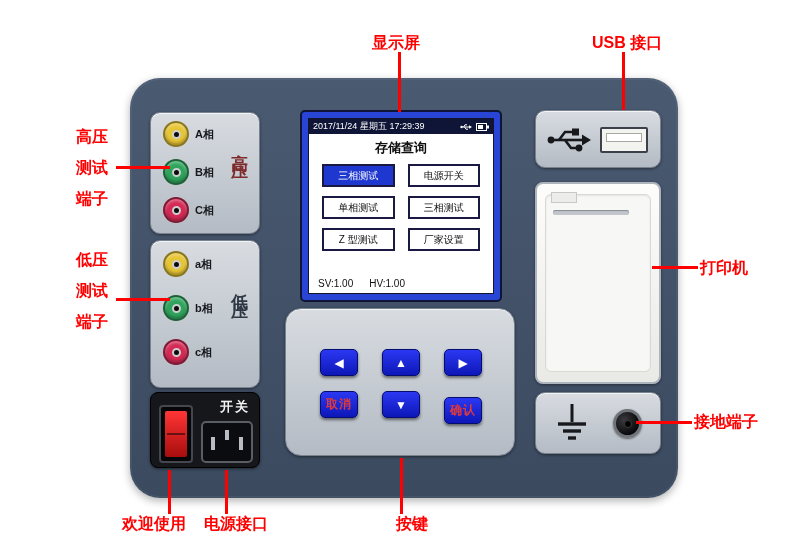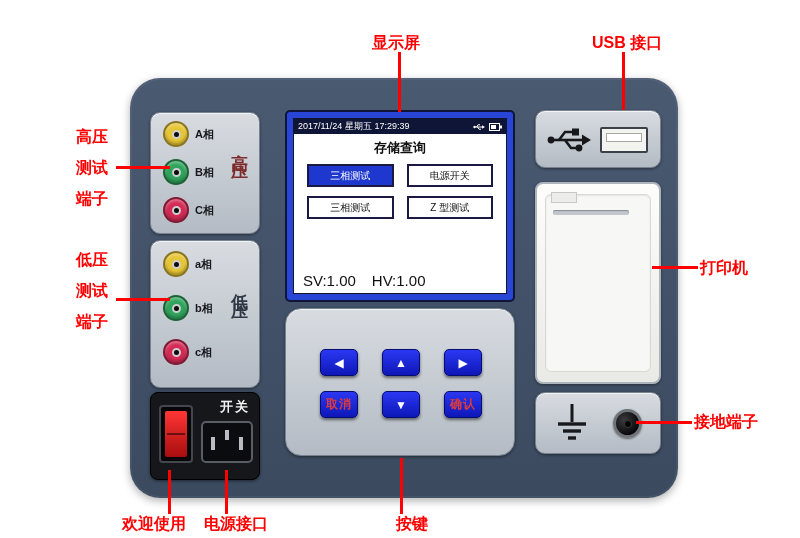--- a/index.html
+++ b/index.html
@@ -24,50 +24,50 @@
           display: flex; align-items: center; justify-content: center;
           box-shadow: inset 0 2px 3px rgba(255,255,255,.35), inset 0 -2px 3px rgba(0,0,0,.3); }
   .jack-hole { width: 9px; height: 9px; border-radius: 50%; background: #0c0c0c; border: 2.5px solid #cfcfcf; }
   .jack-label { font-size: 11px; font-weight: bold; color: #16181c; }
   .side-label { position: absolute; writing-mode: vertical-lr; text-orientation: upright;
                 font-weight: bold; font-size: 17px; letter-spacing: 9px; }
   .hv-panel .side-label { right: 8px; top: 28px; color: #7d2b2b; }
   .lv-panel .side-label { right: 8px; top: 40px; color: #2e3744; }
 
   
-  .power-module { position: absolute; left: 20px; top: 314px; width: 110px; height: 88px;
+  .power-module { position: absolute; left: 20px; top: 314px; width: 110px; height: 76px;
                   background: #16171b; border: 1px solid #000; border-radius: 8px;
                   box-shadow: 0 1px 3px rgba(0,0,0,.5); }
   .power-label { position: absolute; right: 9px; top: 5px; color: #f2f2f2; font-size: 13px; font-weight: bold; letter-spacing: 2px; }
   .rocker { position: absolute; left: 8px; top: 12px; width: 34px; height: 58px;
             background: #060608; border: 2px solid #44474d; border-radius: 4px; }
   .rocker-btn { position: absolute; left: 4px; top: 4px; right: 4px; bottom: 4px;
                 background: linear-gradient(180deg,#ff3535,#a80d0d); border-radius: 2px; }
   .rocker-btn::after { content: ""; position: absolute; left: 2px; right: 2px; top: 48%; height: 2px; background: rgba(0,0,0,.5); }
   .iec { position: absolute; left: 50px; top: 28px; width: 52px; height: 42px;
          background: #0b0c0f; border: 2px solid #595d64; border-radius: 5px; }
   .iec .pin { position: absolute; background: #b9bdc3; }
   .iec .pin-l { left: 8px; top: 14px; width: 4px; height: 13px; }
   .iec .pin-r { right: 8px; top: 14px; width: 4px; height: 13px; }
   .iec .pin-c { left: 50%; margin-left: -2px; top: 7px; width: 4px; height: 10px; }
 
   
-  .lcd { position: absolute; left: 155px; top: 32px; width: 230px; height: 192px;
+  .lcd { position: absolute; left: 170px; top: 32px; width: 202px; height: 192px;
          background: #2945d6; border: 2px solid #0e1536; border-radius: 5px; padding: 6px; }
   .screen { height: 100%; background: #fff; border: 1px solid #14142a; display: flex; flex-direction: column; overflow: hidden; }
   .status { flex: 0 0 15px; background: #0e1536; color: #fff; font-size: 9px;
             display: flex; align-items: center; justify-content: space-between; padding: 0 4px; }
   .status .icons { display: flex; gap: 4px; align-items: center; }
   .lcd-title { text-align: center; font-size: 13px; font-weight: bold; color: #101010; margin-top: 5px; }
   .menu { display: grid; grid-template-columns: 1fr 1fr; gap: 9px 13px; padding: 7px 13px 0; }
   .menu-btn { height: 23px; border: 2px solid #191943; background: #fff; color: #0e0e0e;
               font-size: 10px; font-weight: normal; display: flex; align-items: center; justify-content: center;
               font-family: inherit; cursor: default; }
   .menu-btn.selected { background: #1e38cf; color: #fff; }
-  .lcd-footer { margin-top: auto; display: flex; gap: 16px; font-size: 15px; color: #101010; padding: 0 9px 4px; }
+  .lcd-footer { margin-top: auto; display: flex; gap: 16px; font-size: 10px; color: #101010; padding: 0 9px 4px; }
 
   
   .keypad { left: 155px; top: 230px; width: 230px; height: 148px; border-radius: 16px; }
   .key { position: absolute; width: 38px; height: 27px;
          background: linear-gradient(180deg,#2b38f2,#0d17b8); border: 1px solid #060d70; border-radius: 5px;
          color: #fff; font-size: 12px; display: flex; align-items: center; justify-content: center;
          box-shadow: 0 2px 3px rgba(0,0,0,.5); font-family: inherit; cursor: default; }
   .key.word { color: #e03a3a; font-weight: bold; letter-spacing: 1px; text-align: center; }
 
   
@@ -216,37 +216,39 @@
               <rect x="0.5" y="0.5" width="10" height="7" fill="none" stroke="#fff"></rect>
               <rect x="2" y="2" width="5" height="4" fill="#fff"></rect>
               <rect x="11" y="2.5" width="2" height="3" fill="#fff"></rect>
             </svg>
           </span>
         </div>
         <div class="lcd-title">存储查询</div>
         <div class="menu">
           <button class="menu-btn selected">三相测试</button>
           <button class="menu-btn">电源开关</button>
+          <button class="menu-btn">单相测试</button>
           <button class="menu-btn">三相测试</button>
           <button class="menu-btn">Z 型测试</button>
+          <button class="menu-btn">厂家设置</button>
         </div>
         <div class="lcd-footer">
           <span>SV:1.00</span>
           <span>HV:1.00</span>
         </div>
       </div>
     </div>
 
     <div class="panel keypad">
       <button class="key" style="left:34px;top:40px">◀</button>
       <button class="key" style="left:96px;top:40px">▲</button>
       <button class="key" style="left:158px;top:40px">▶</button>
       <button class="key word" style="left:34px;top:82px">取消</button>
       <button class="key" style="left:96px;top:82px">▼</button>
-      <button class="key word" style="left:158px;top:82px">确认</button>
+      <button class="key word" style="left:158px;top:88px">确认</button>
     </div>
 
     <div class="panel usb-panel">
       <svg class="usb-icon" width="46" height="32" viewBox="0 0 46 32">
         <circle cx="5" cy="16" r="3.4" fill="#17181c"></circle>
         <path d="M5 16 H37" stroke="#17181c" stroke-width="2.6" fill="none"></path>
         <path d="M36 10.5 L45 16 L36 21.5 Z" fill="#17181c"></path>
         <path d="M13 16 L19 8 H27" stroke="#17181c" stroke-width="2.6" fill="none"></path>
         <rect x="26" y="4.5" width="7" height="7" fill="#17181c"></rect>
         <path d="M19 16 L25 24 H31" stroke="#17181c" stroke-width="2.6" fill="none"></path>

